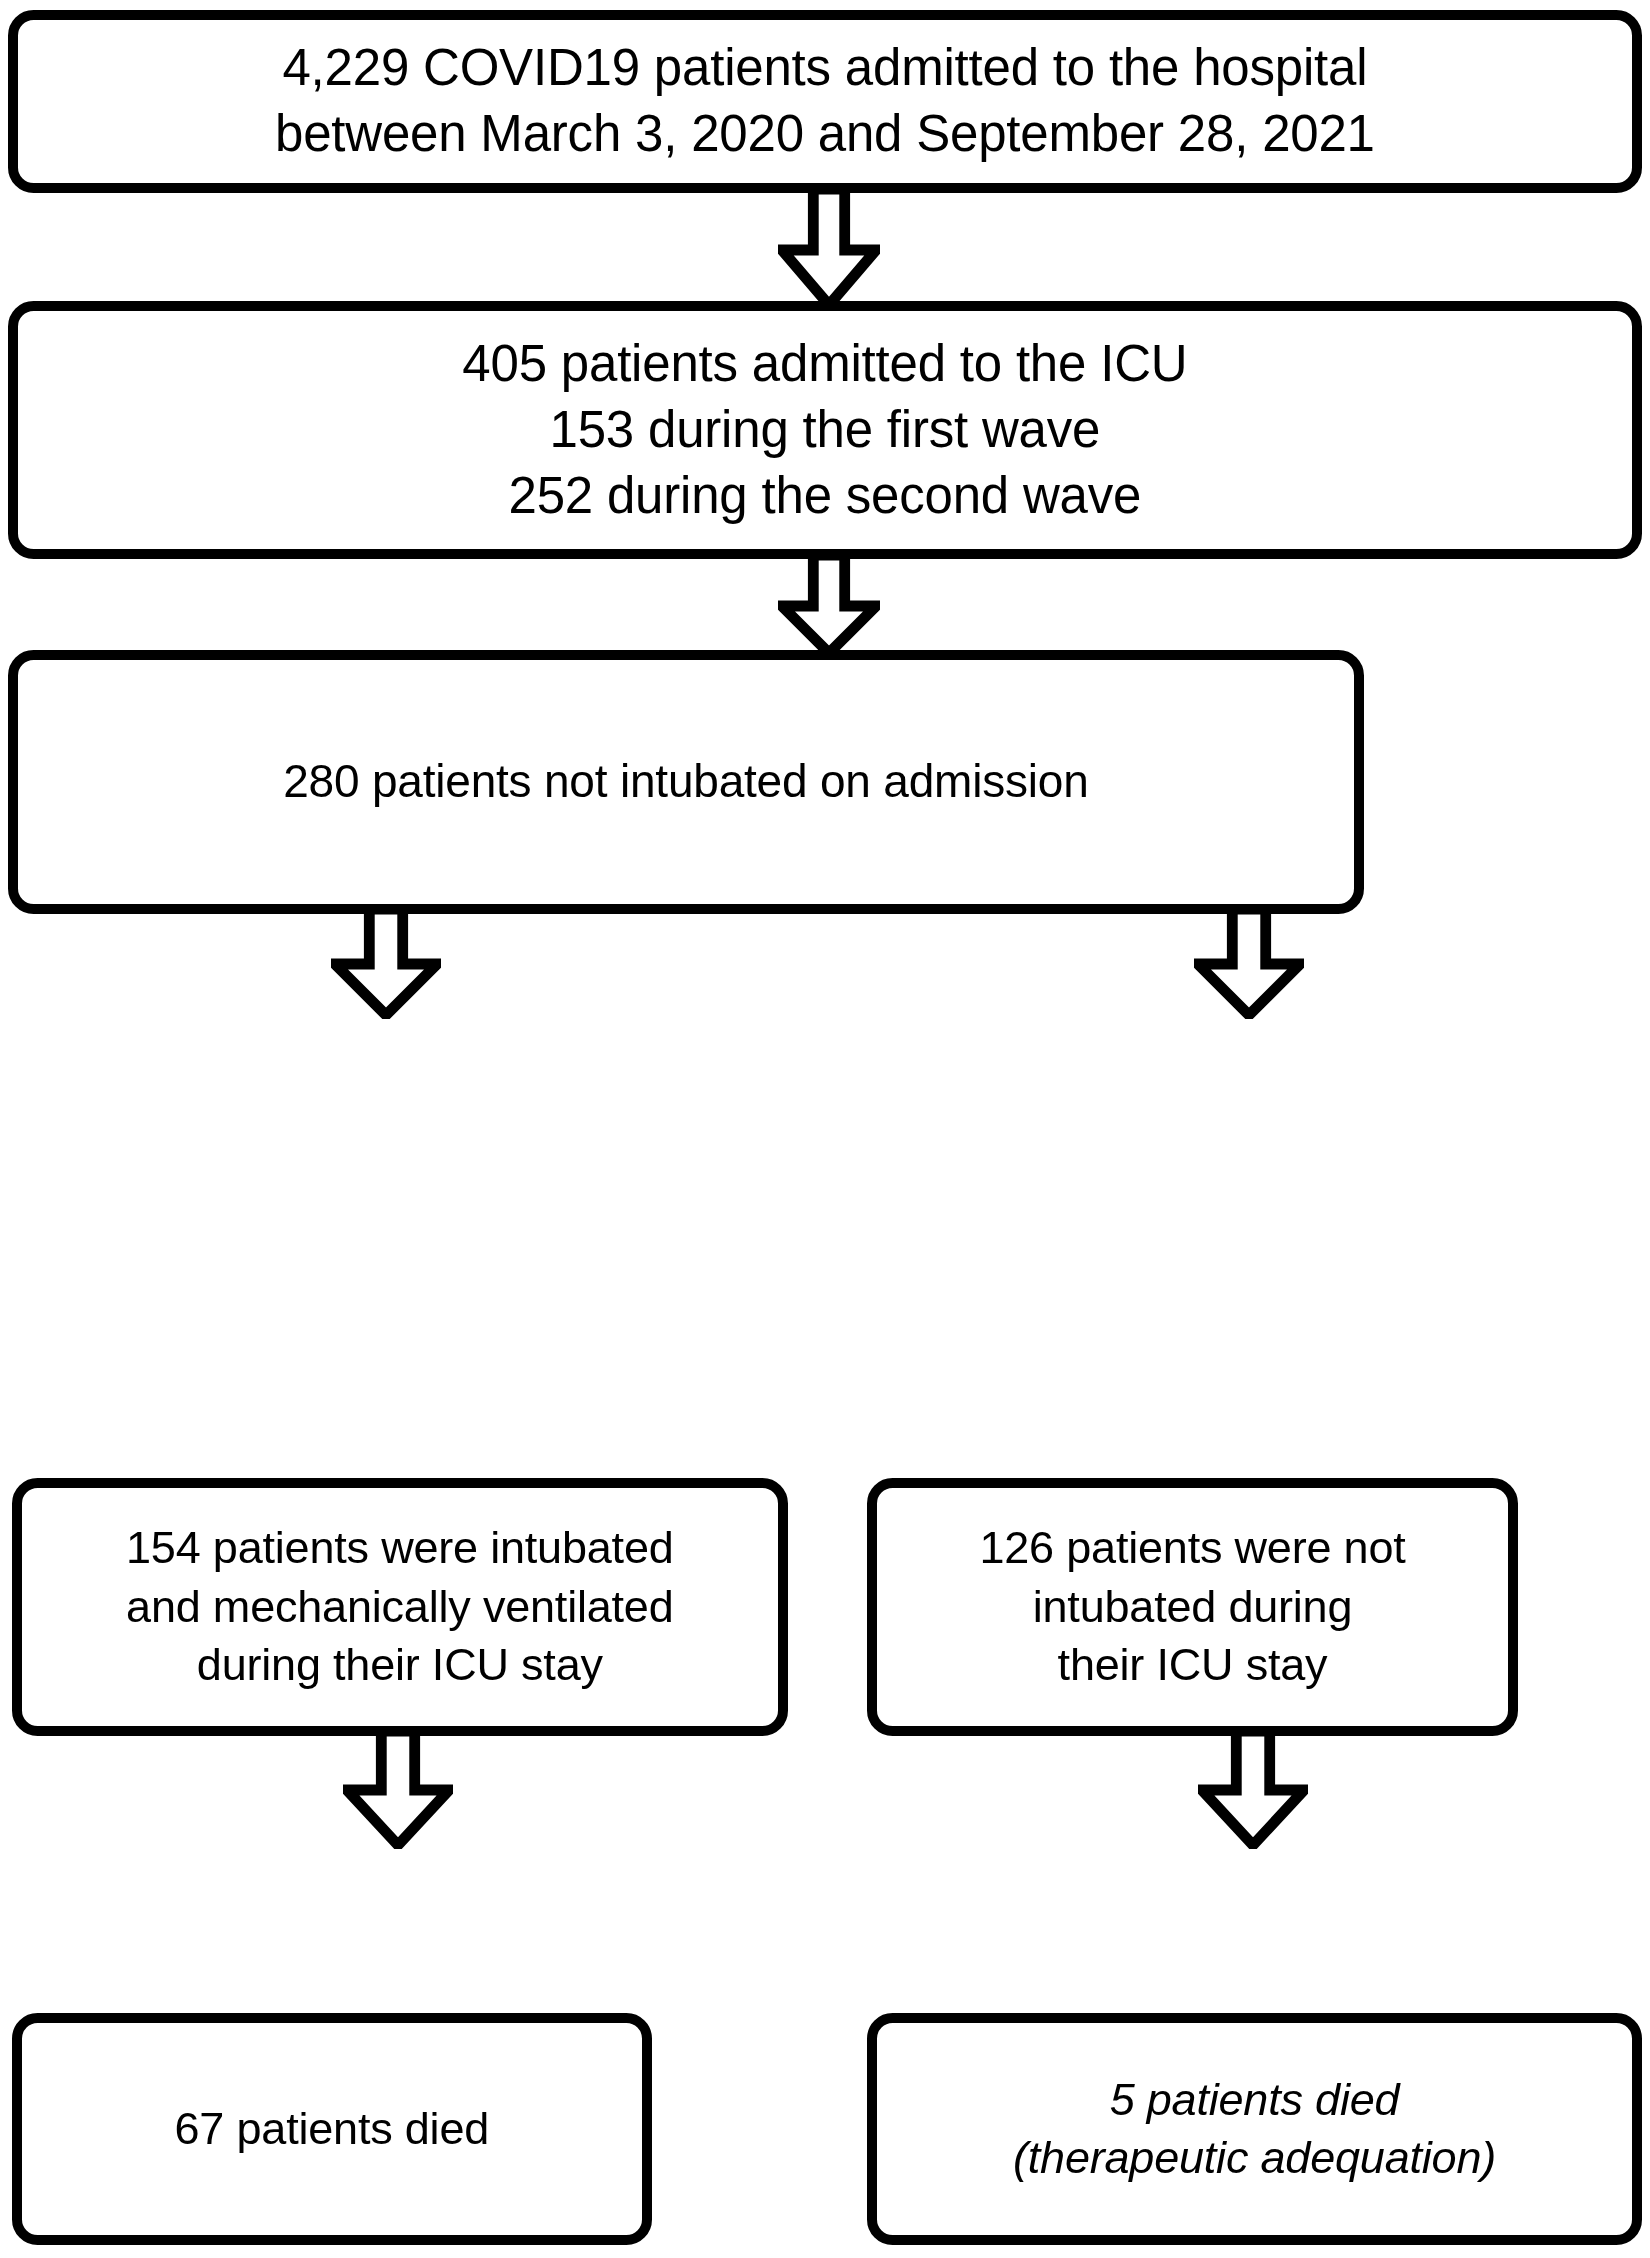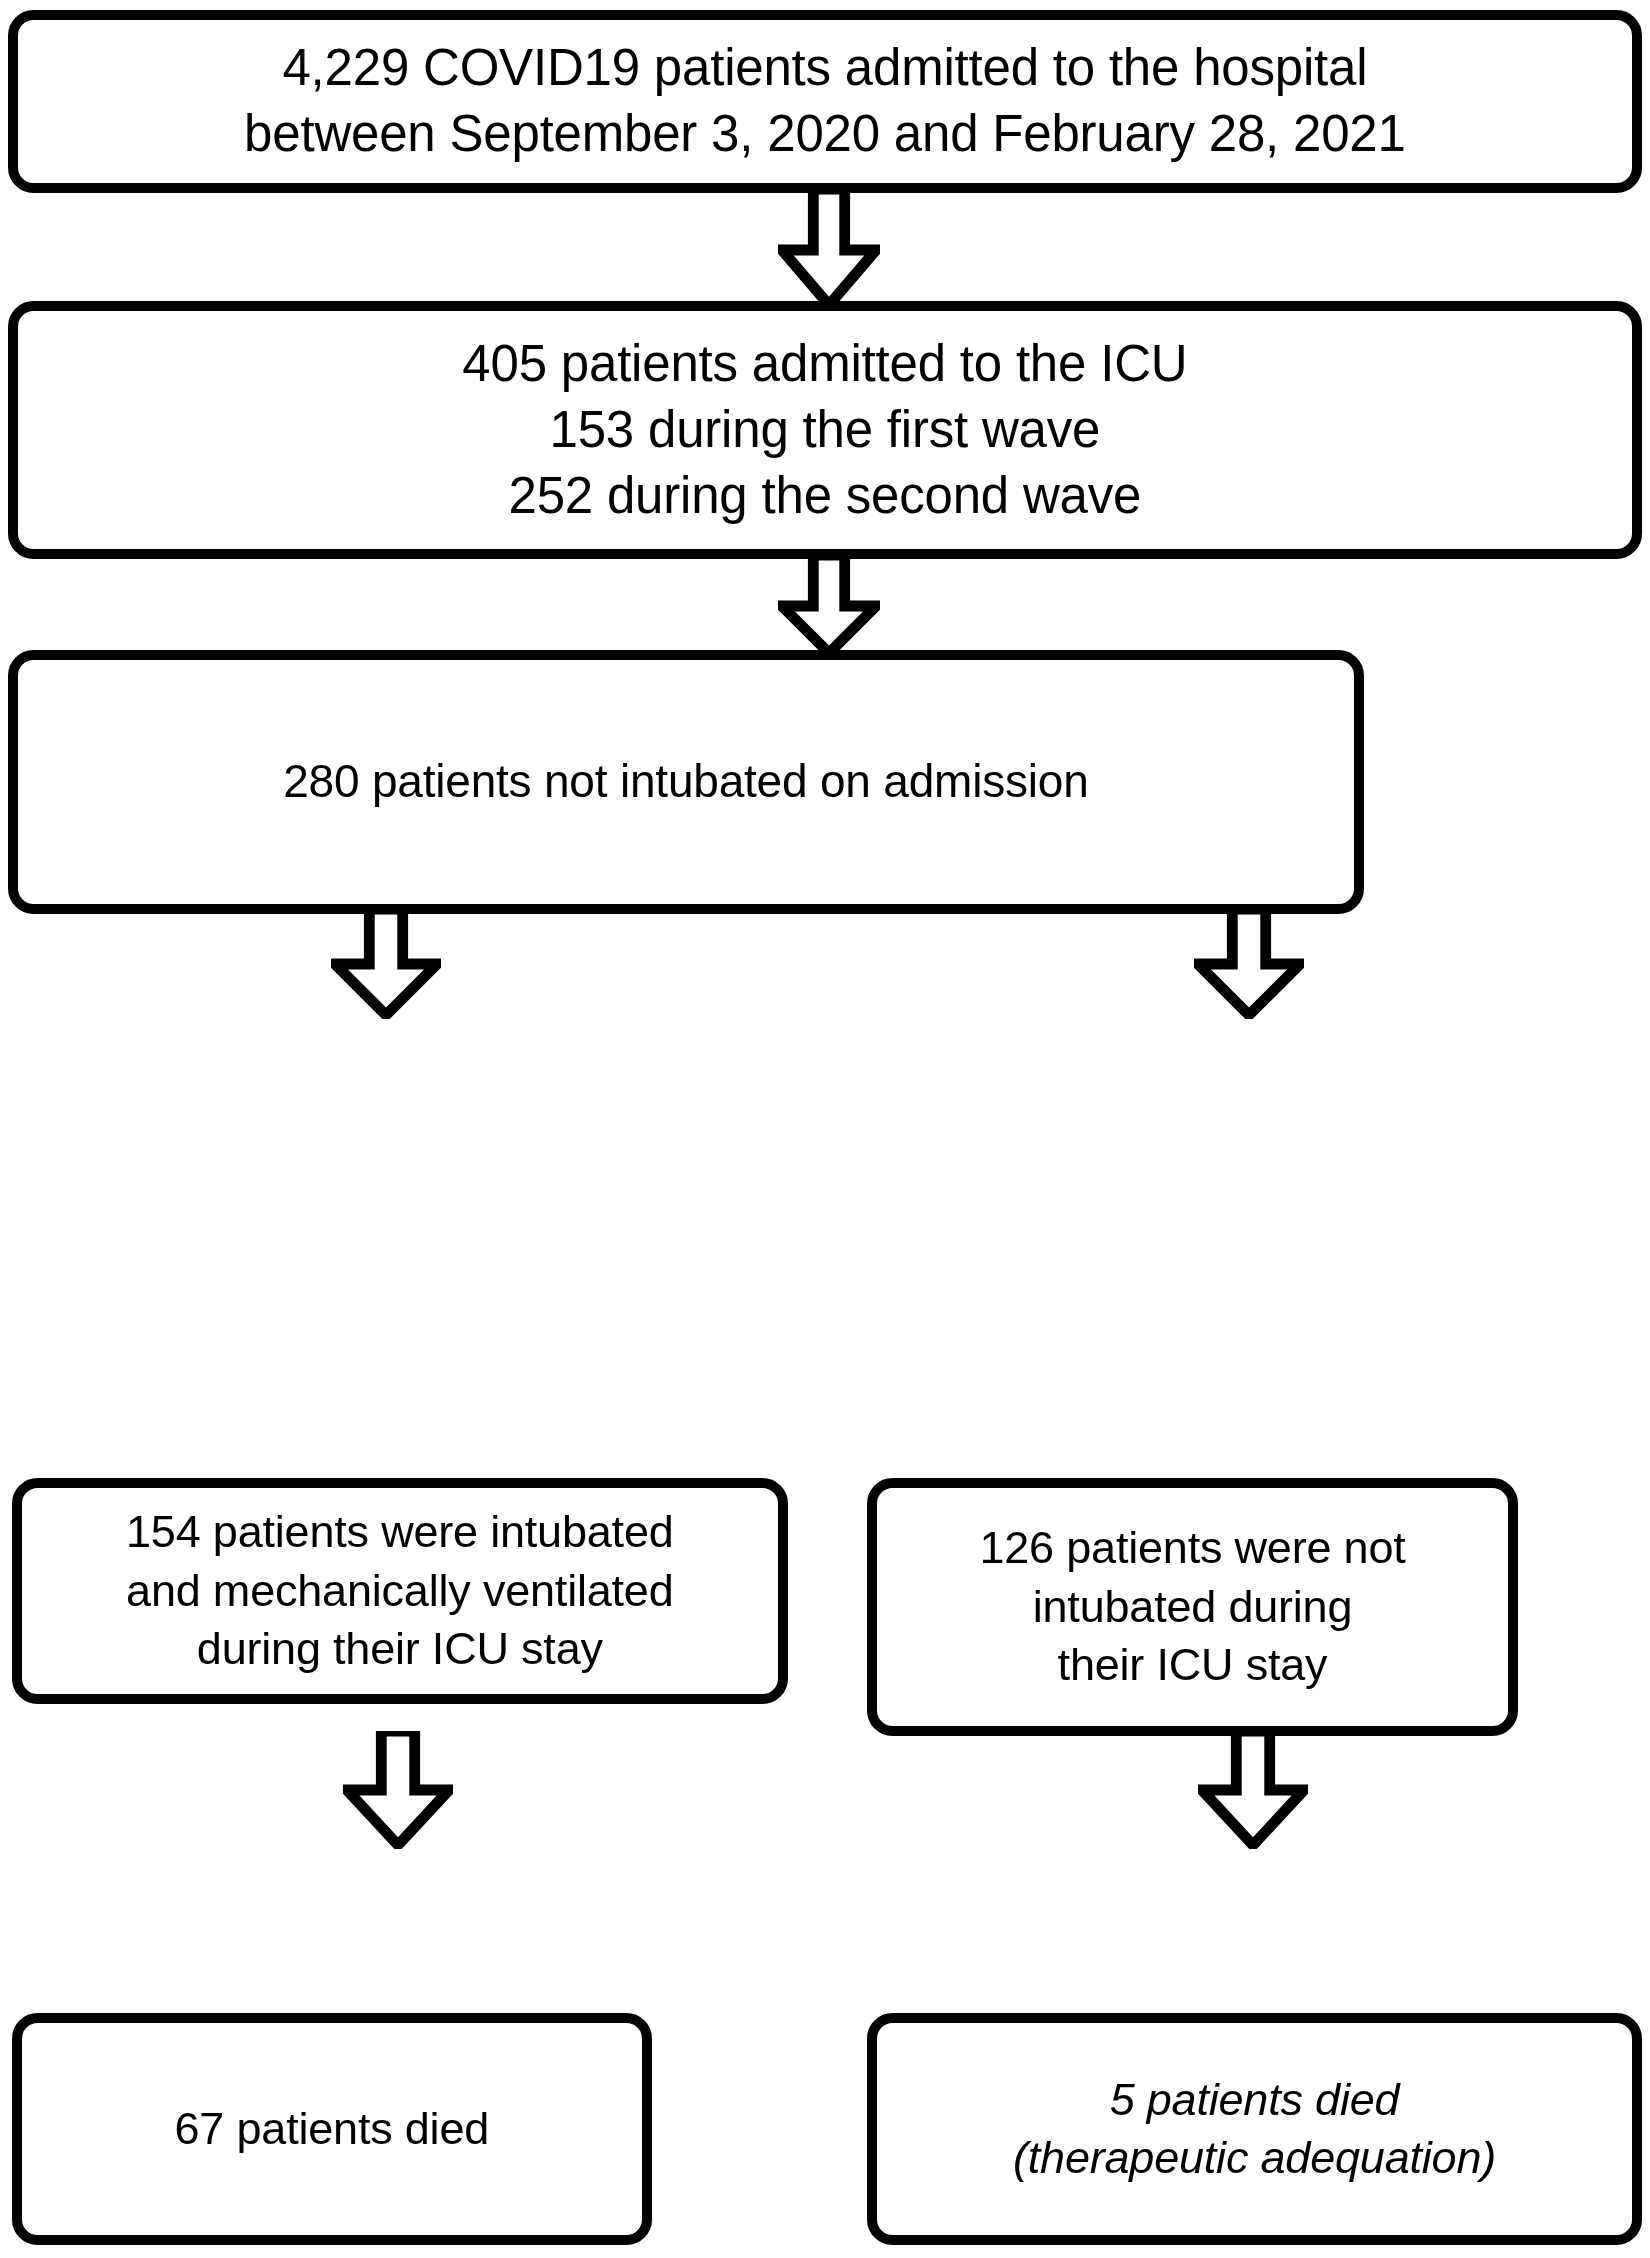--- a/index.html
+++ b/index.html
@@ -35,21 +35,21 @@
     line-height: 1.30;
     letter-spacing: -0.2px;
     white-space: pre-line;
     padding: 0 15.8px;
   }
 
   
   #node-admitted      { left: 7.9px;   top: 9.9px;   width: 1634px; height: 183px; }
   #node-icu           { left: 7.9px;   top: 301px;  width: 1634px; height: 258px; }
   #node-not-intubated { left: 7.9px;   top: 650px;  width: 1356px; height: 264px; }
-  #node-ventilated    { left: 11.8px;  top: 1478px; width: 776px;  height: 226px; }
+  #node-ventilated    { left: 11.8px;  top: 1478px; width: 776px;  height: 258px; }
   #node-no-intubation { left: 867px; top: 1478px; width: 651px;  height: 258px; }
   #node-died-vent     { left: 11.8px;  top: 2013px; width: 640px;  height: 232px; }
   #node-died-noivent  { left: 867px; top: 2013px; width: 775px;  height: 232px; font-style: italic; }
 
   #node-admitted .node-text      { font-size: 51px; }
   #node-icu .node-text           { font-size: 51px; }
   #node-not-intubated .node-text { font-size: 46px; }
   #node-ventilated .node-text    { font-size: 45px; }
   #node-no-intubation .node-text { font-size: 45px; }
   #node-died-vent .node-text     { font-size: 45px; }
@@ -78,21 +78,21 @@
   #arrow-5 { left: 343px;  top: 1731px; width: 110px; height: 118px; }
   #arrow-6 { left: 1198px; top: 1731px; width: 110px; height: 118px; }
 </style>
 </head>
 <body>
 
 <div id="flowchart">
 
   <div class="node" id="node-admitted">
     <span class="node-text">4,229 COVID19 patients admitted to the hospital
-between September 3, 2020 and February 28, 2021</span>
+between March 3, 2020 and September 28, 2021</span>
   </div>
 
   <div class="arrow" id="arrow-1">
     <svg viewBox="0 0 104 122" preserveAspectRatio="none">
       <polygon points="36,0 68,0 68,62 100,62 52,118 4,62 36,62"></polygon>
     </svg>
   </div>
 
   <div class="node" id="node-icu">
     <span class="node-text">405 patients admitted to the ICU

